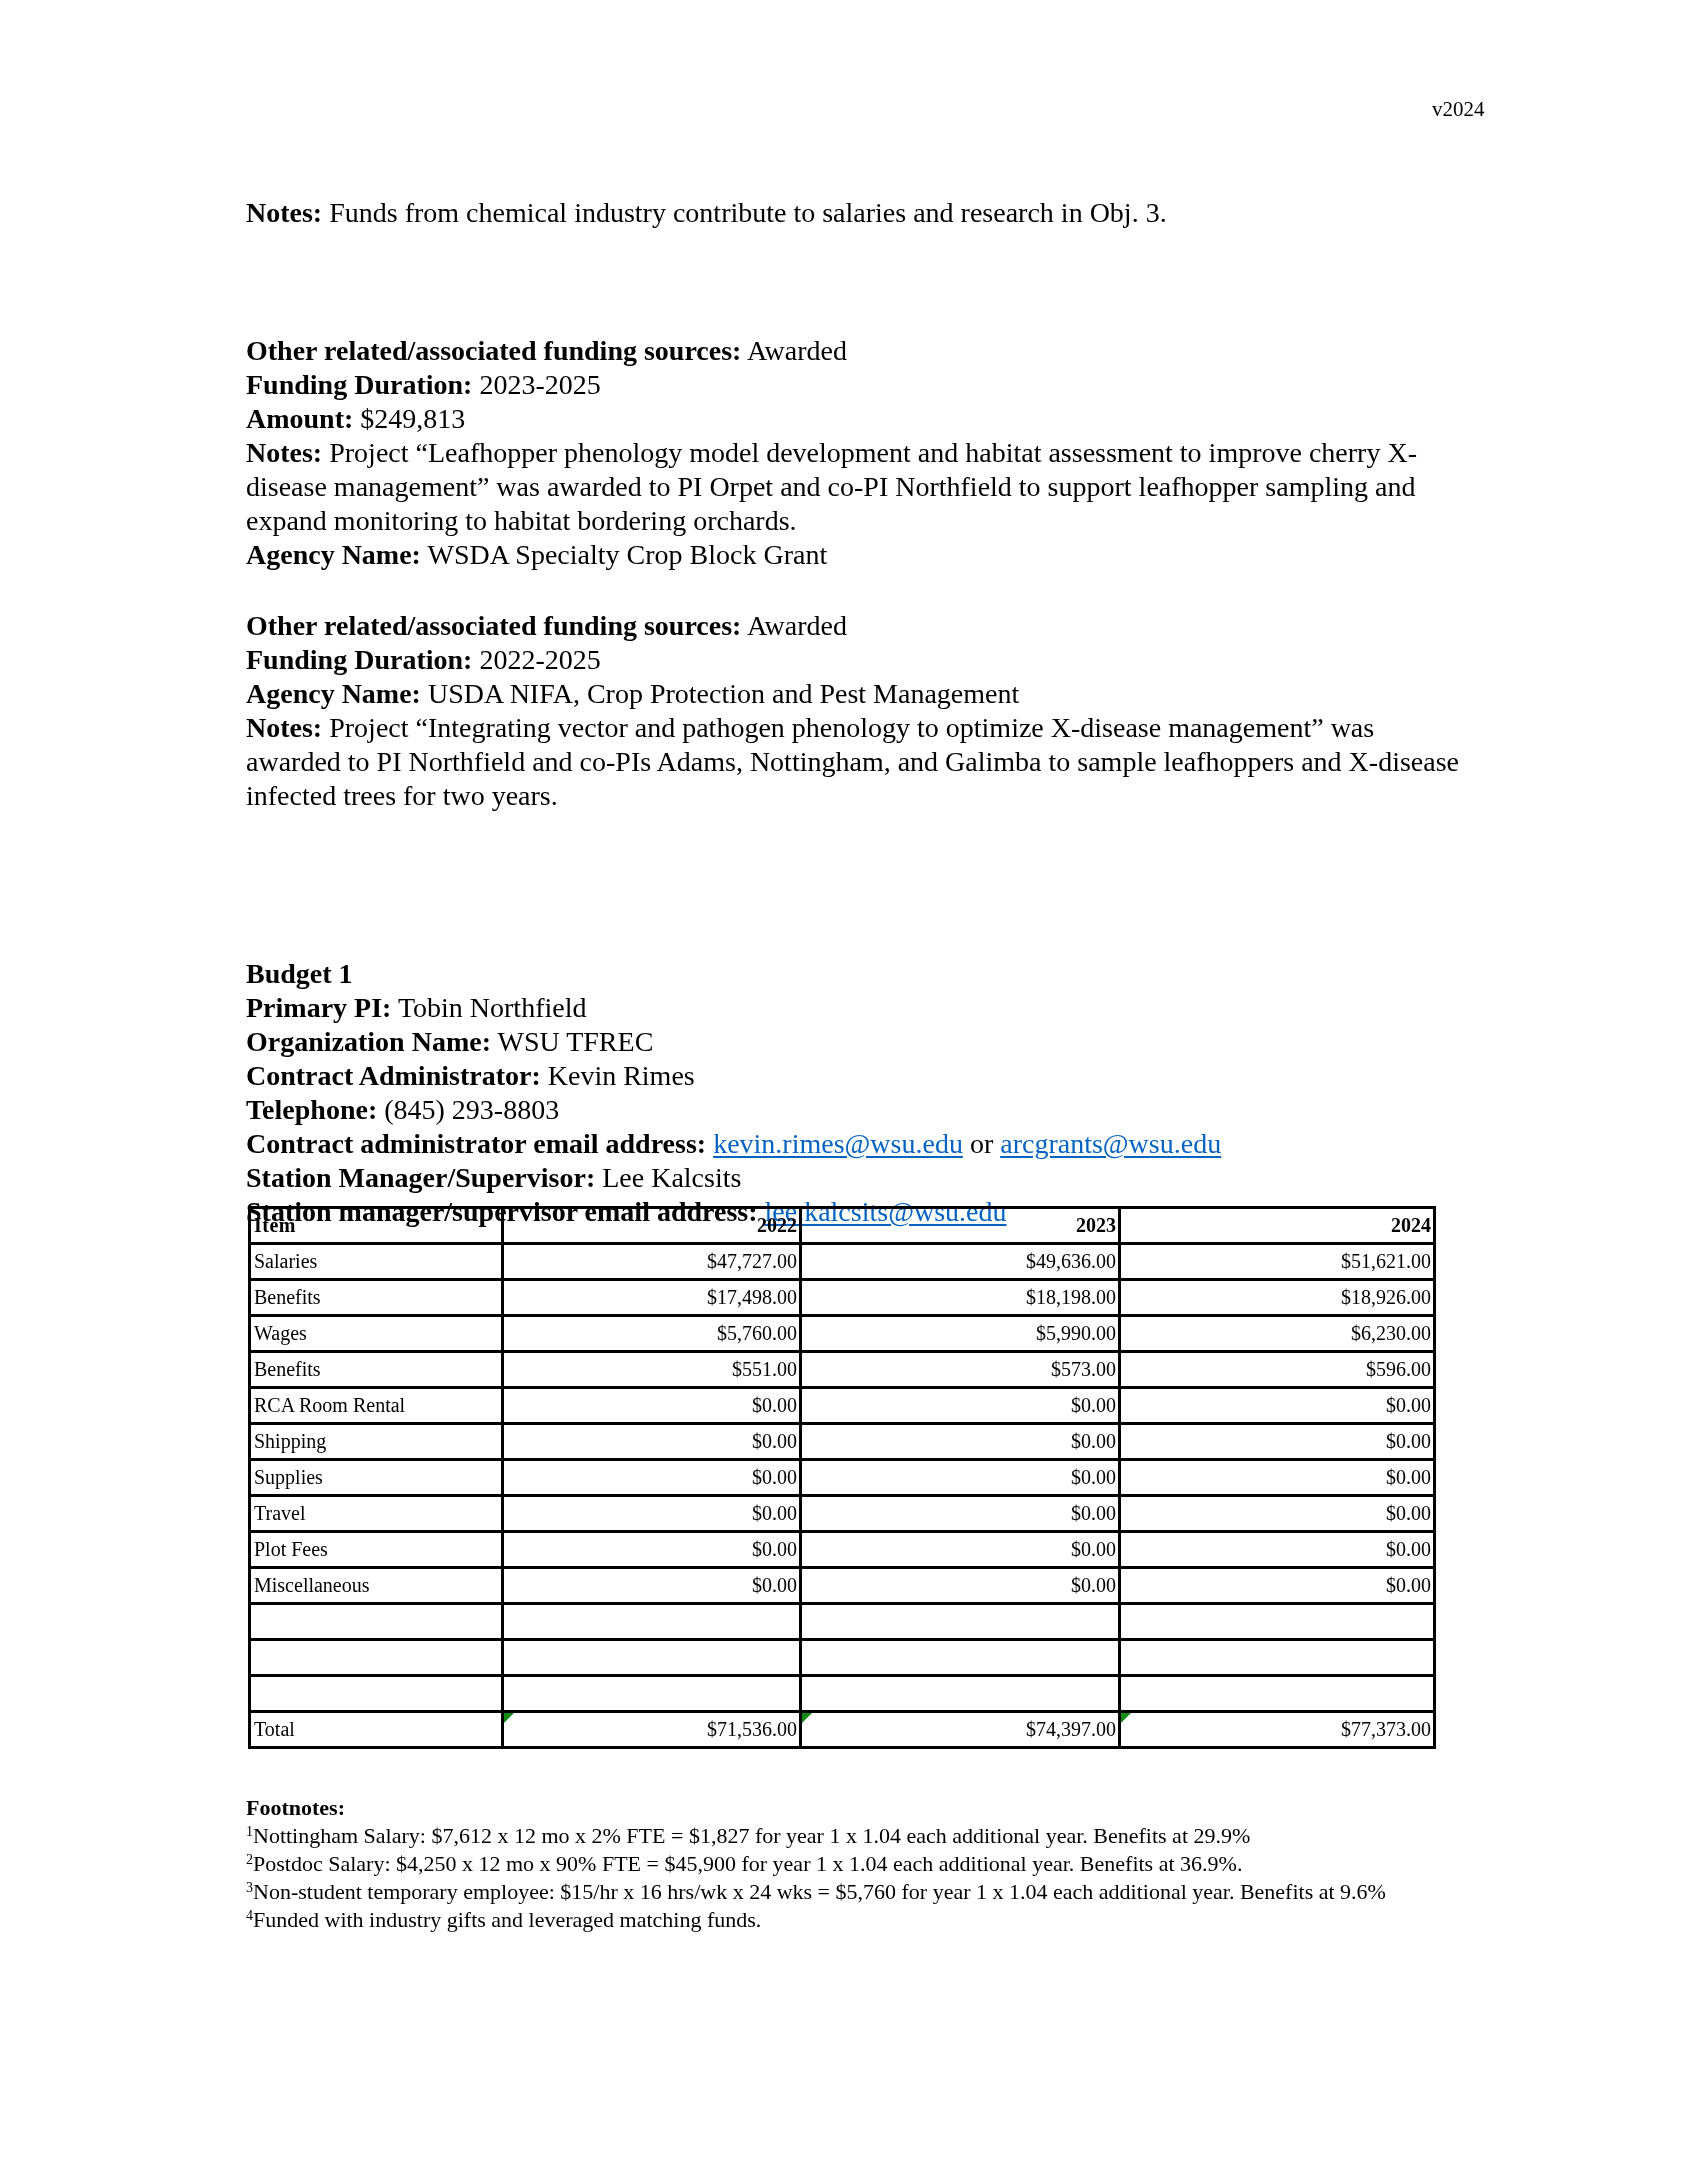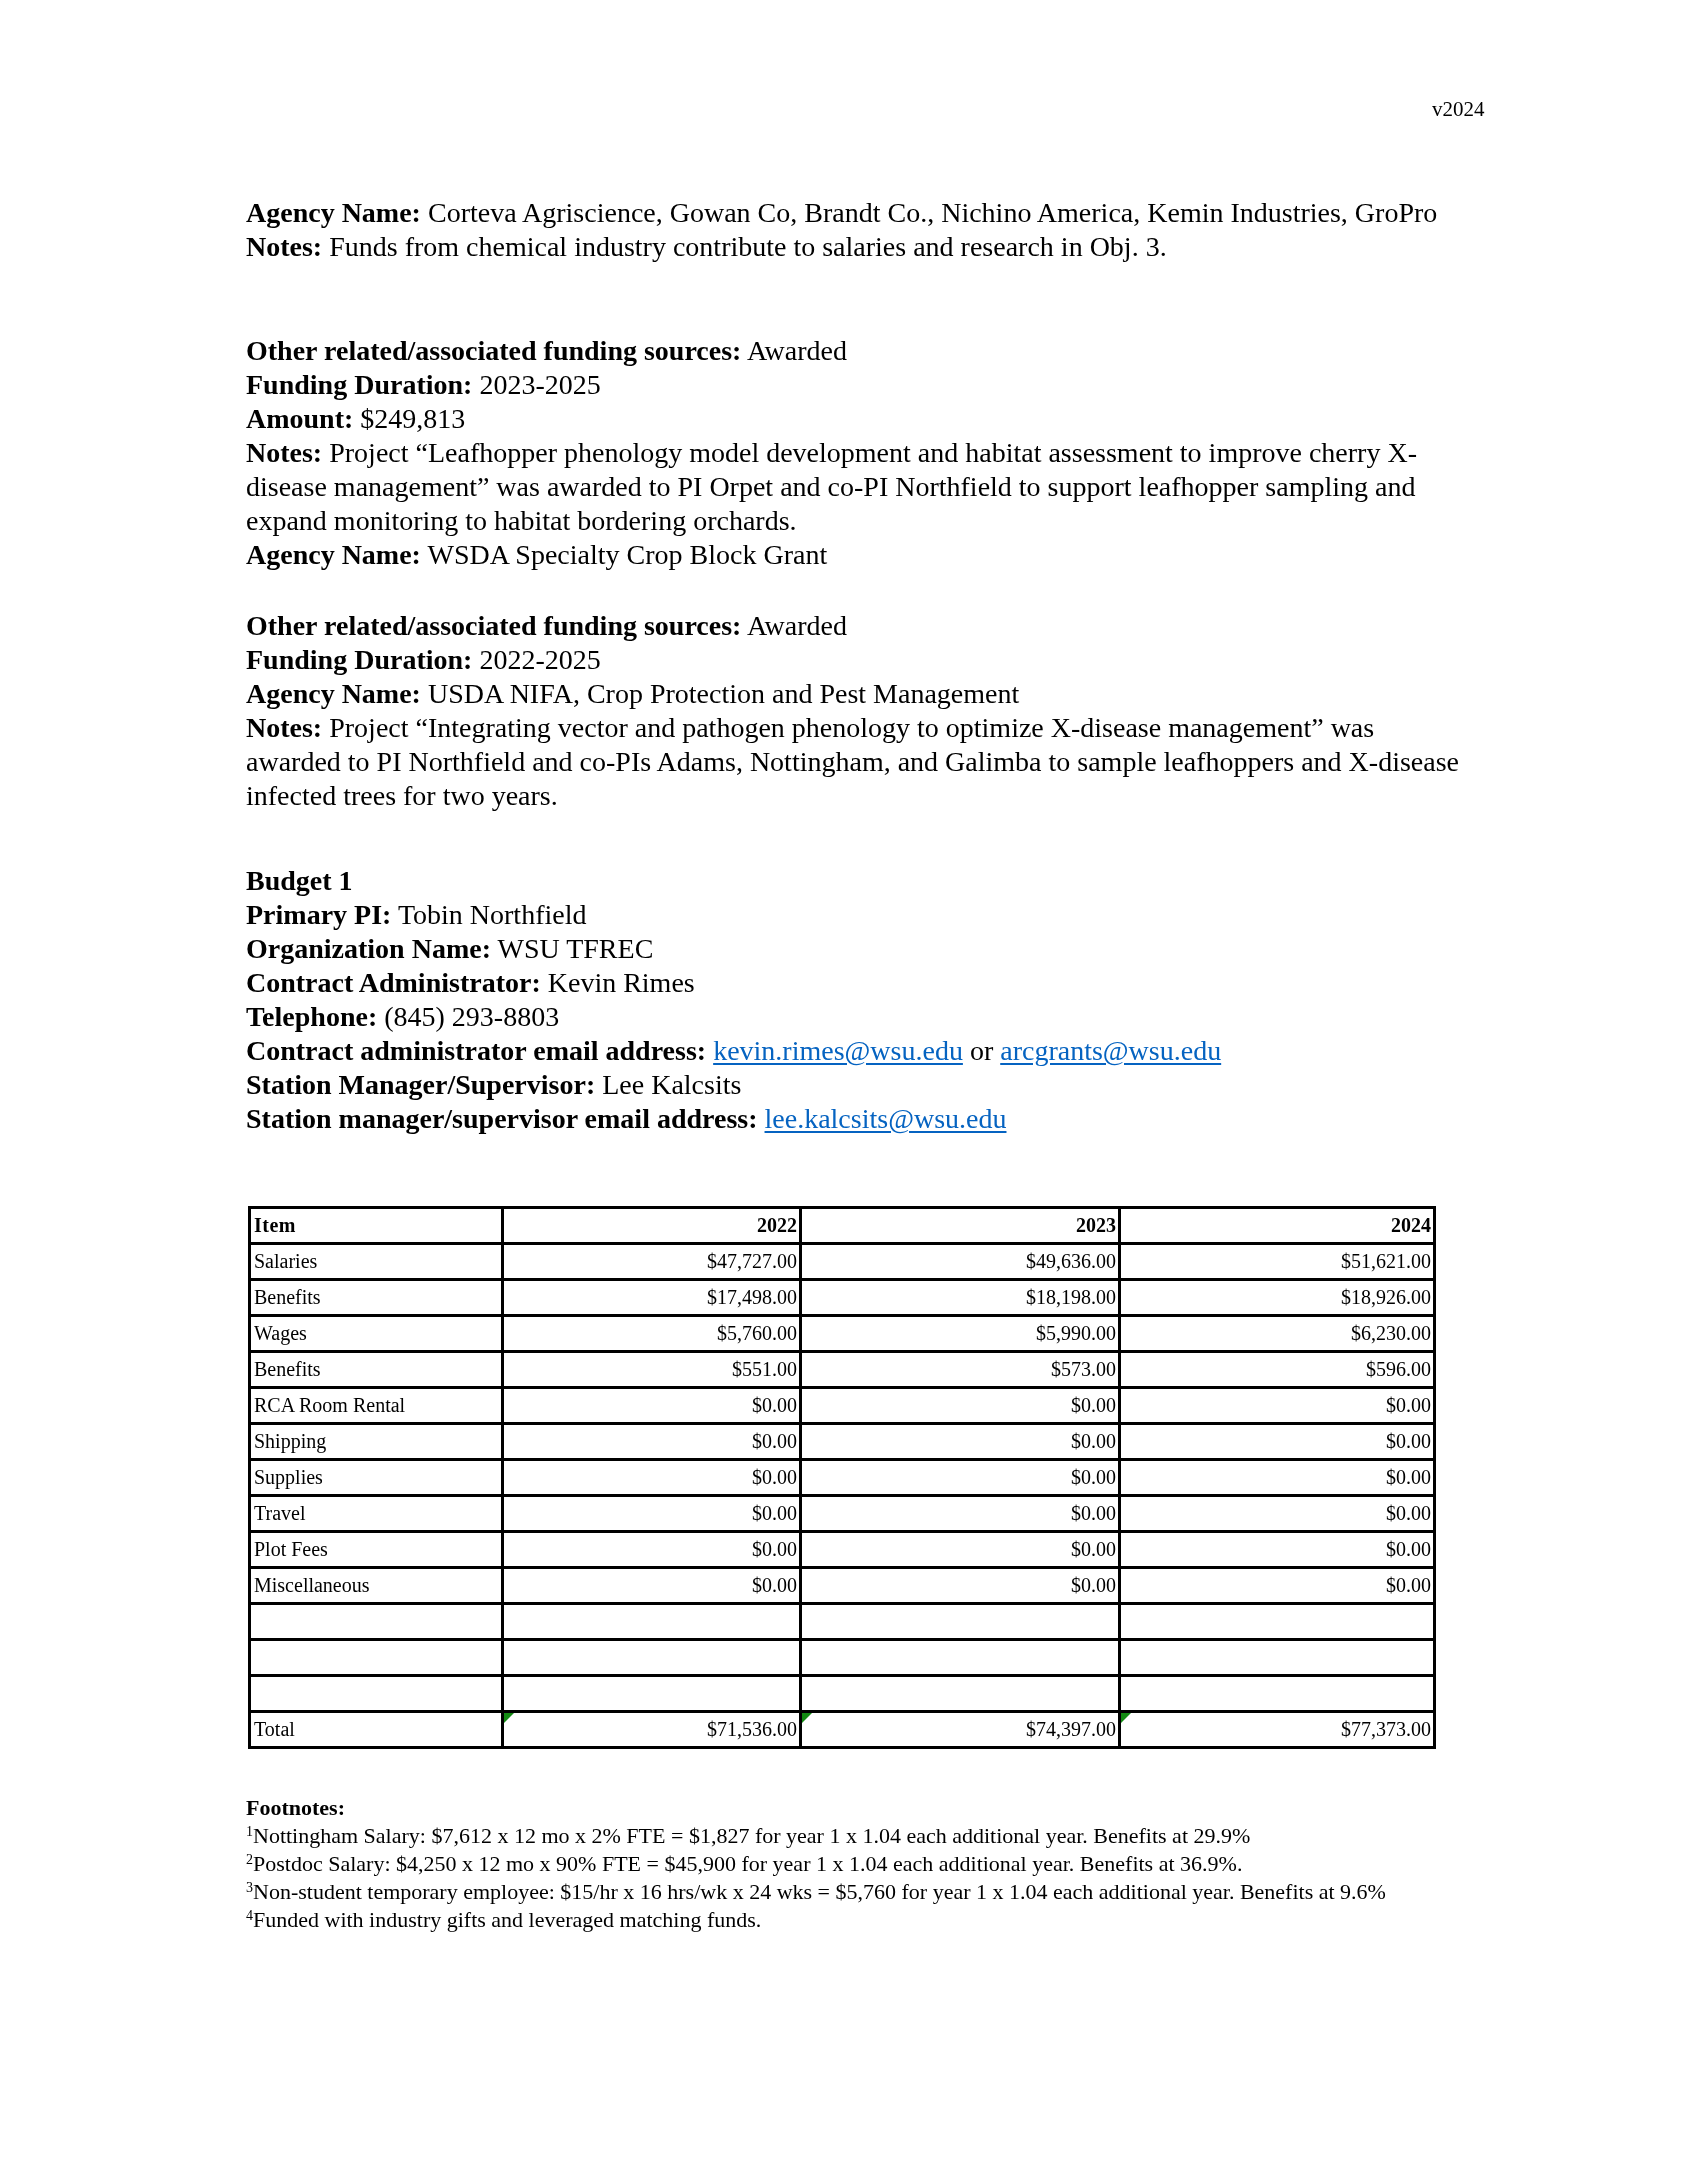--- a/index.html
+++ b/index.html
@@ -13,21 +13,21 @@
       font-size: 21px;
     }
     .block { position: absolute; left: 246px; width: 1228px; font-size: 28px; line-height: 34px; }
     .block p { margin: 0; }
     .b { font-weight: bold; }
     a.link { color: #0563c1; text-decoration: underline; text-underline-offset: 3px; }
 
     #blk1 { top: 196px; }
     #blk2 { top: 334px; }
     #blk3 { top: 609px; }
-    #blk4 { top: 864px; }
+    #blk4 { top: 957px; }
 
     table.budget {
       position: absolute; left: 248px; top: 1206px;
       border-collapse: collapse;
       font-size: 20px;
       table-layout: fixed;
     }
     table.budget td {
       border: 3px solid #000;
       height: 33px; padding: 0 2px 0 3px;
@@ -48,21 +48,20 @@
     .footnotes { position: absolute; left: 246px; top: 1794px; width: 1238px; font-size: 22px; line-height: 28px; }
     .footnotes p { margin: 0; }
     .footnotes sup { font-size: 14px; vertical-align: 7px; line-height: 0; }
   </style>
 </head>
 <body>
 
 <div class="version">v2024</div>
 
 <div class="block" id="blk1">
-  <p><span class="b">Agency Name:</span> <span>Corteva Agriscience, Gowan Co, Brandt Co., Nichino America, Kemin Industries, GroPro</span></p>
   <p><span class="b">Notes:</span> <span>Funds from chemical industry contribute to salaries and research in Obj. 3.</span></p>
 </div>
 
 <div class="block" id="blk2">
   <p><span class="b">Other related/associated funding sources:</span> <span>Awarded</span></p>
   <p><span class="b">Funding Duration:</span> <span>2023-2025</span></p>
   <p><span class="b">Amount:</span> <span>$249,813</span></p>
   <p><span class="b">Notes:</span> <span>Project “Leafhopper phenology model development and habitat assessment to improve cherry X-disease management” was awarded to PI Orpet and co-PI Northfield to support leafhopper sampling and expand monitoring to habitat bordering orchards.</span></p>
   <p><span class="b">Agency Name:</span> <span>WSDA Specialty Crop Block Grant</span></p>
 </div>

